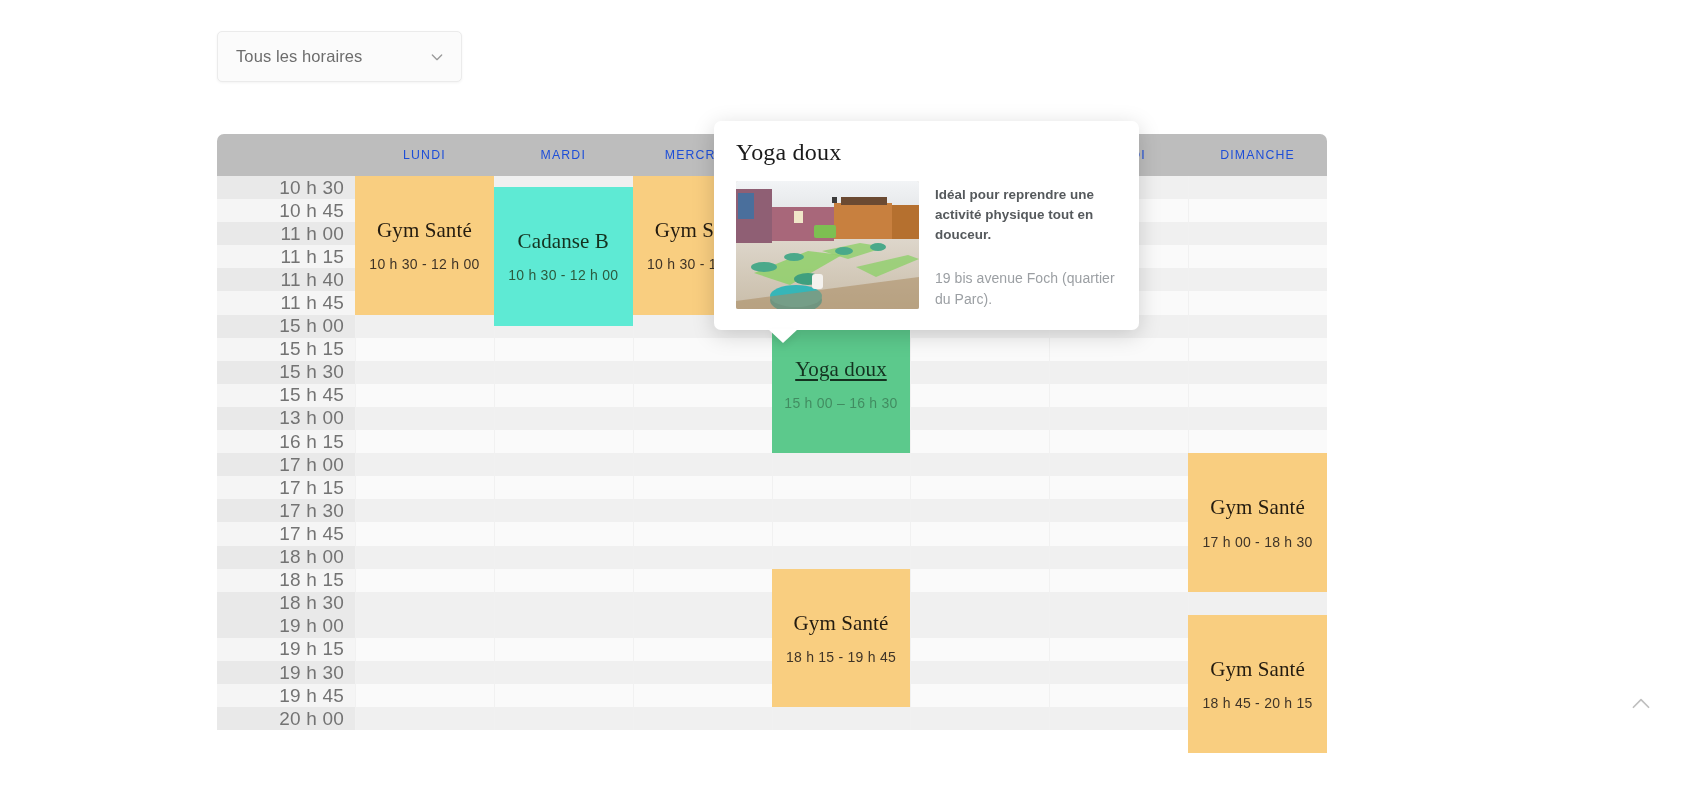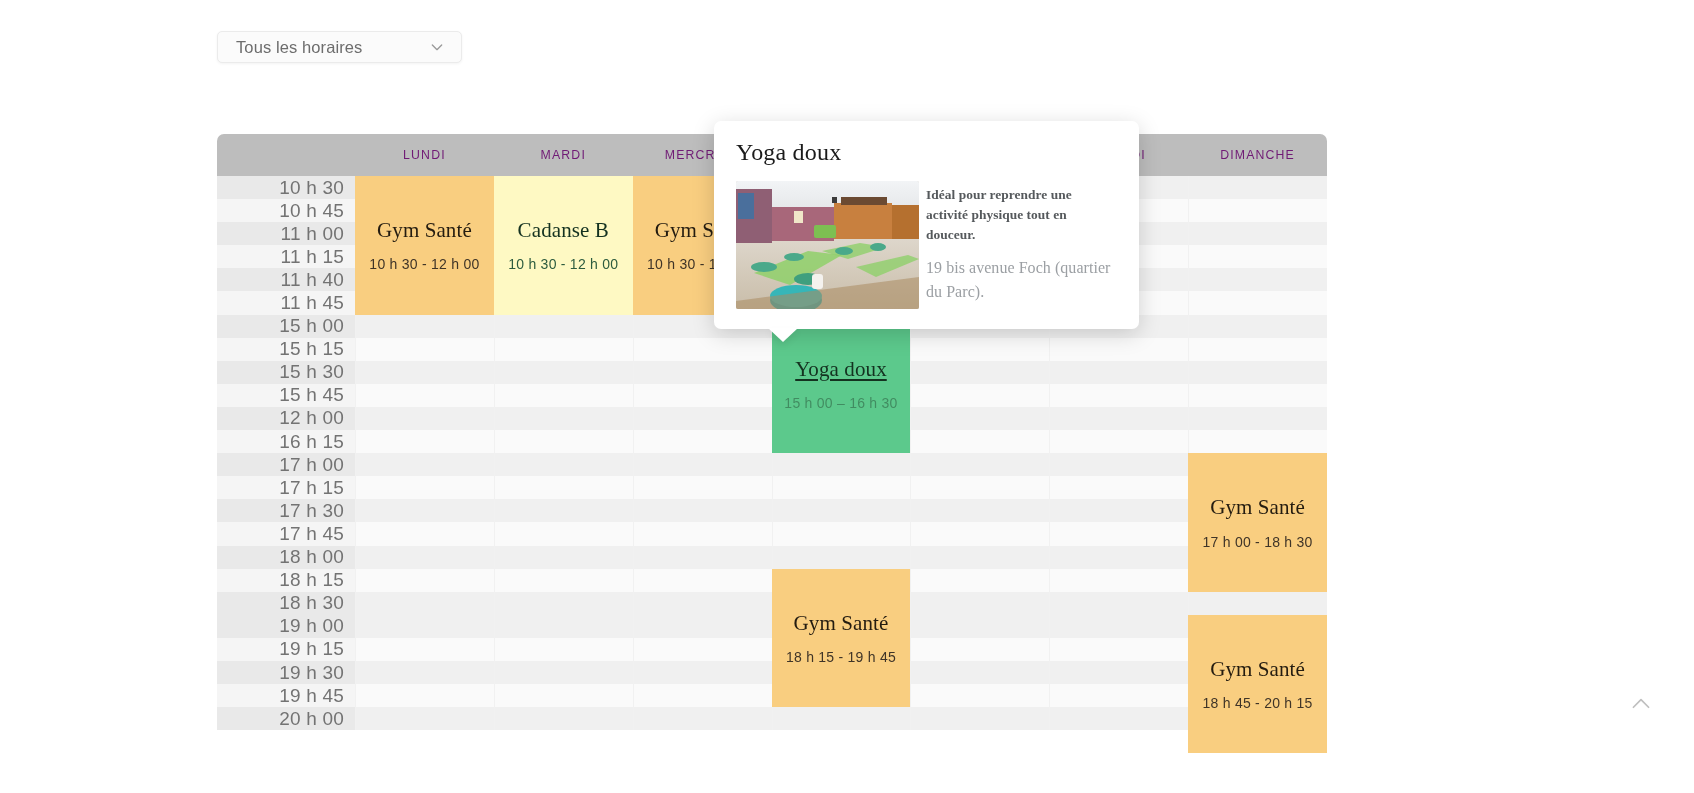--- a/index.html
+++ b/index.html
@@ -7,21 +7,21 @@
     width: 1694px; height: 793px;
     background: #ffffff;
     font-family: "Liberation Sans", sans-serif;
     overflow: hidden;
   }
   .page { position: relative; width: 1694px; height: 793px; }
 
   
   .filter-wrap { position: absolute; left: 217px; top: 31px; }
   .filter-select {
-    width: 245px; height: 32px;
+    width: 245px; height: 51px;
     background: #fbfbfb;
     border: 1px solid #ebebeb;
     border-radius: 5px;
     box-shadow: 0 1px 3px rgba(0,0,0,0.05);
     display: flex; align-items: center;
     padding: 0 16px 0 18px;
     cursor: pointer;
   }
   .filter-label {
     flex: 1;
@@ -43,21 +43,21 @@
     display: flex;
     height: 42px;
     background: #bdbdbd;
     border-radius: 7px 7px 0 0;
     overflow: hidden;
   }
   .cal-head .timecol { width: 138px; flex: 0 0 138px; }
   .cal-head .daycol {
     flex: 1 1 0;
     display: flex; align-items: center; justify-content: center;
-    color: #701a75;
+    color: #1d4ed8;
     font-size: 12.3px;
     letter-spacing: 1.15px;
     text-transform: uppercase;
     white-space: nowrap;
   }
 
   .cal-body { position: relative; }
   .row {
     display: flex;
     height: 23.1px;
@@ -135,41 +135,41 @@
     border-top: 14px solid #ffffff;
     filter: drop-shadow(0 4px 3px rgba(0,0,0,0.06));
   }
   .tt-title {
     font-family: "Liberation Serif", serif;
     font-size: 24px;
     color: #1b1b1b;
     letter-spacing: .2px;
     margin-bottom: 15px;
   }
-  .tt-body { display: flex; gap: 7px; font-family: Liberation Serif, serif; }
+  .tt-body { display: flex; gap: 16px; }
   .tt-photo {
     width: 183px; height: 128px;
     flex: 0 0 183px;
     border-radius: 2px;
     overflow: hidden;
     position: relative;
     background: #d8d2c9;
   }
   .tt-photo svg { display: block; width: 100%; height: 100%; }
   .tt-text { flex: 1 1 auto; padding-top: 4px; }
   .tt-desc {
     font-size: 13.4px;
     font-weight: bold;
     color: #55595c;
     line-height: 1.48;
     letter-spacing: .05px;
   }
   .tt-addr {
-    margin-top: 12px;
-    font-size: 16px;
+    margin-top: 24px;
+    font-size: 14px;
     color: #9b9fa3;
     line-height: 1.5;
     letter-spacing: .05px;
   }
 
   
   .scrolltop {
     position: absolute;
     right: 36px; bottom: 72px;
     width: 34px; height: 34px;
@@ -302,21 +302,21 @@
           <div class="timecell">15 h 45</div>
           <div class="daycell"></div>
           <div class="daycell"></div>
           <div class="daycell"></div>
           <div class="daycell"></div>
           <div class="daycell"></div>
           <div class="daycell"></div>
           <div class="daycell"></div>
         </div>
         <div class="row alt">
-          <div class="timecell">12 h 00</div>
+          <div class="timecell">13 h 00</div>
           <div class="daycell"></div>
           <div class="daycell"></div>
           <div class="daycell"></div>
           <div class="daycell"></div>
           <div class="daycell"></div>
           <div class="daycell"></div>
           <div class="daycell"></div>
         </div>
         <div class="row">
           <div class="timecell">16 h 15</div>
@@ -446,21 +446,21 @@
           <div class="daycell"></div>
           <div class="daycell"></div>
           <div class="daycell"></div>
           <div class="daycell"></div>
         </div>
         <div class="events" id="events-layer">
           <div class="ev" style="background: rgb(249, 206, 128); left: 0px; width: 138.857px; top: 0px; height: 138.6px;">
             <div class="ev-title">Gym Santé</div>
             <div class="ev-time">10 h 30 - 12 h 00</div>
           </div>
-          <div class="ev green" style="background: #fef9c3; left: 138.857px; width: 138.857px; top: 0px; height: 138.6px;">
+          <div class="ev green" style="background: #5eead4; left: 138.857px; width: 138.857px; top: 11px; height: 138.6px;">
             <div class="ev-title">Cadanse B</div>
             <div class="ev-time">10 h 30 - 12 h 00</div>
           </div>
           <div class="ev" style="background: rgb(249, 206, 128); left: 277.714px; width: 138.857px; top: 0px; height: 138.6px;">
             <div class="ev-title">Gym Santé</div>
             <div class="ev-time">10 h 30 - 12 h 00</div>
           </div>
           <div class="ev green hovered" style="background: rgb(92, 201, 140); left: 416.571px; width: 138.857px; top: 138.6px; height: 138.6px; z-index: 30;">
             <div class="ev-title">Yoga doux</div>
             <div class="ev-time">15 h 00 – 16 h 30</div>

